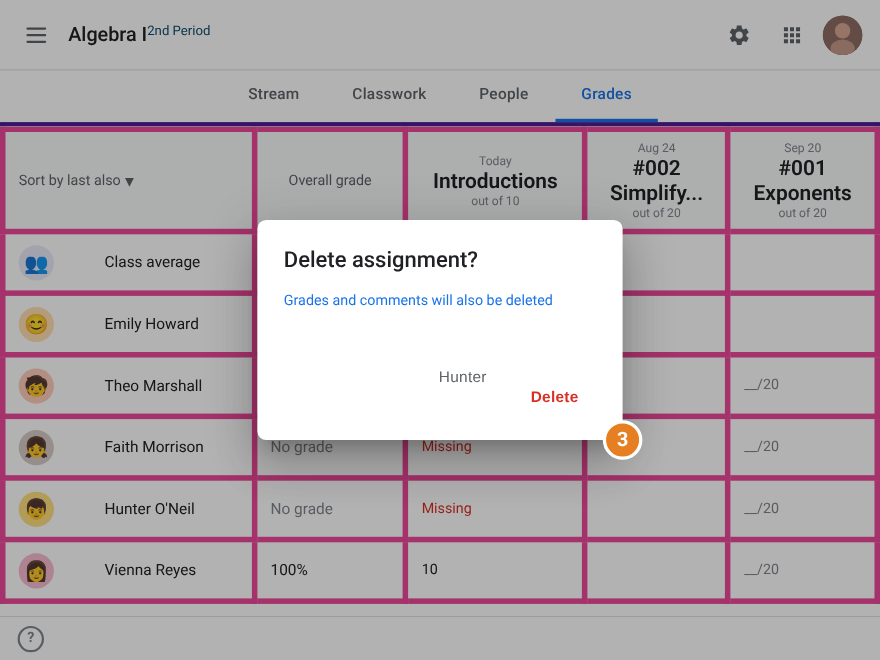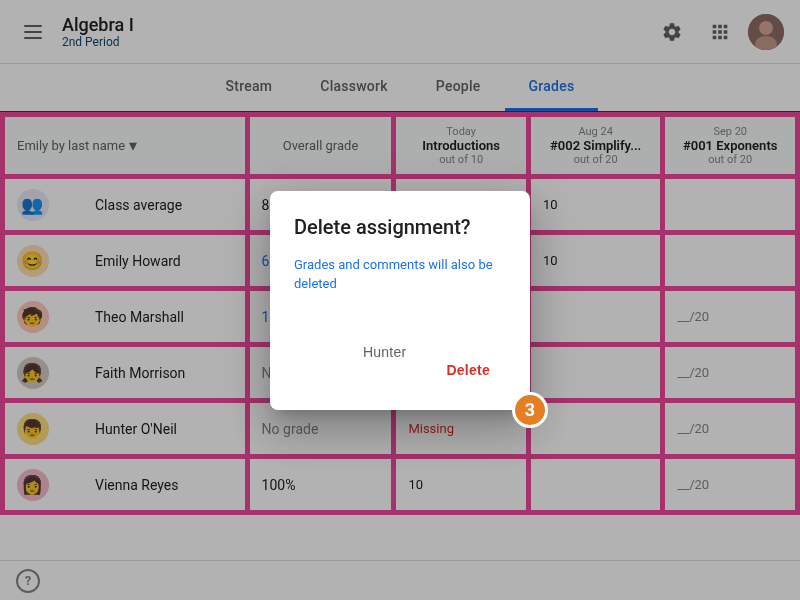--- a/index.html
+++ b/index.html
@@ -12,35 +12,35 @@
       display: flex;
       align-items: center;
       padding: 0 16px;
       border-bottom: 1px solid #e0e0e0;
       position: relative;
       z-index: 1;
     }
     .header-left { display: flex; align-items: center; gap: 12px; flex: 1; }
     .menu-icon { cursor: pointer; display: flex; flex-direction: column; gap: 4px; padding: 8px; }
     .menu-icon span { display: block; width: 18px; height: 2px; background: #5f6368; border-radius: 2px; }
-    .title-block { display: flex; flex-direction: column; }
+    .title-block { display: flex; flex-direction: row; }
     .title-main { font-size: 18px; color: #202124; font-weight: 500; }
     .title-sub { font-size: 12px; color: #0c4a6e; }
     .header-right { display: flex; align-items: center; gap: 8px; }
     .icon-btn { width: 40px; height: 40px; border-radius: 50%; display: flex; align-items: center; justify-content: center; cursor: pointer; color: #5f6368; font-size: 20px; }
     .avatar { width: 36px; height: 36px; border-radius: 50%; background: #8d6e63; overflow: hidden; display: flex; align-items: center; justify-content: center; cursor: pointer; }
     .avatar svg { width: 36px; height: 36px; }
 
     
     .nav-tabs {
       background: #fff;
       display: flex;
       justify-content: center;
       gap: 0;
-      border-bottom: 1px solid #4c1d95;
+      border-bottom: 4px solid #4c1d95;
     }
     .tab {
       padding: 14px 24px;
       font-size: 14px;
       color: #5f6368;
       cursor: pointer;
       border-bottom: 3px solid transparent;
       font-weight: 500;
       letter-spacing: 0.25px;
       transition: color 0.2s;
@@ -63,21 +63,21 @@
       vertical-align: middle;
     }
     .grades-table th { background: #fff; font-weight: 400; color: #5f6368; text-align: center; }
     .col-name { width: 200px; text-align: left !important; }
     .col-overall { width: 120px; }
     .col-grade { width: 110px; }
 
     .sort-row th { background: #f8f9fa; }
     .sort-control { display: flex; align-items: center; gap: 4px; cursor: pointer; }
     .sort-arrow { font-size: 16px; color: #5f6368; }
-    .assignment-title { font-weight: 600; color: #202124; font-size: 13px; }
+    .assignment-title { font-weight: 600; color: #202124; font-size: 19px; }
     .assignment-out { font-size: 11px; color: #80868b; }
     .assignment-date { font-size: 11px; color: #80868b; }
 
     .student-row td { height: 56px; }
     .student-cell { display: flex; align-items: center; gap: 10px; }
     .student-avatar { width: 32px; height: 32px; border-radius: 50%; display: flex; align-items: center; justify-content: center; font-size: 18px; }
     .student-name { font-size: 14px; color: #202124; margin-left: 36px; }
     .grade-value { text-align: center; color: #202124; }
     .grade-missing { color: #d93025; text-align: center; font-size: 13px; }
     .grade-dash { color: #80868b; text-align: center; }
@@ -110,21 +110,21 @@
       display: flex;
       align-items: center;
       justify-content: center;
     }
 
     
     .dialog {
       background: #fff;
       border-radius: 8px;
       padding: 24px;
-      width: 260px;
+      width: 332px;
       box-shadow: 0 11px 15px -7px rgba(0,0,0,.2), 0 24px 38px 3px rgba(0,0,0,.14), 0 9px 46px 8px rgba(0,0,0,.12);
       position: relative;
     }
     .dialog-title { font-size: 20px; font-weight: 500; color: #202124; margin-bottom: 16px; }
     .dialog-body { font-size: 13px; color: #1a73e8; margin-bottom: 24px; line-height: 1.5; }
     .dialog-actions { display: flex; justify-content: flex-end; gap: 8px; align-items: center; }
     .btn-cancel { background: none; border: none; color: #5f6368; font-size: 14px; font-weight: 500; padding: 8px 16px; border-radius: 4px; cursor: pointer; letter-spacing: 0.25px; }
     .btn-delete { background: none; border: none; color: #d93025; font-size: 14px; font-weight: 700; padding: 8px 16px; border-radius: 4px; cursor: pointer; letter-spacing: 0.25px; margin-top: 36px; }
 
     
@@ -187,21 +187,21 @@
   <div class="tab">People</div>
   <div class="tab active">Grades</div>
 </div>
 
 <div class="main-content">
   <table class="grades-table">
     <thead>
       <tr class="sort-row">
         <th class="col-name">
           <div class="sort-control">
-            <span>Emily by last name</span>
+            <span>Sort by last also</span>
             <span class="sort-arrow">▾</span>
           </div>
         </th>
         <th class="col-overall">
           <span>Overall grade</span>
         </th>
         <th class="col-grade">
           <div class="assignment-date">Today</div>
           <div class="assignment-title">Introductions</div>
           <div class="assignment-out">out of 10</div>

